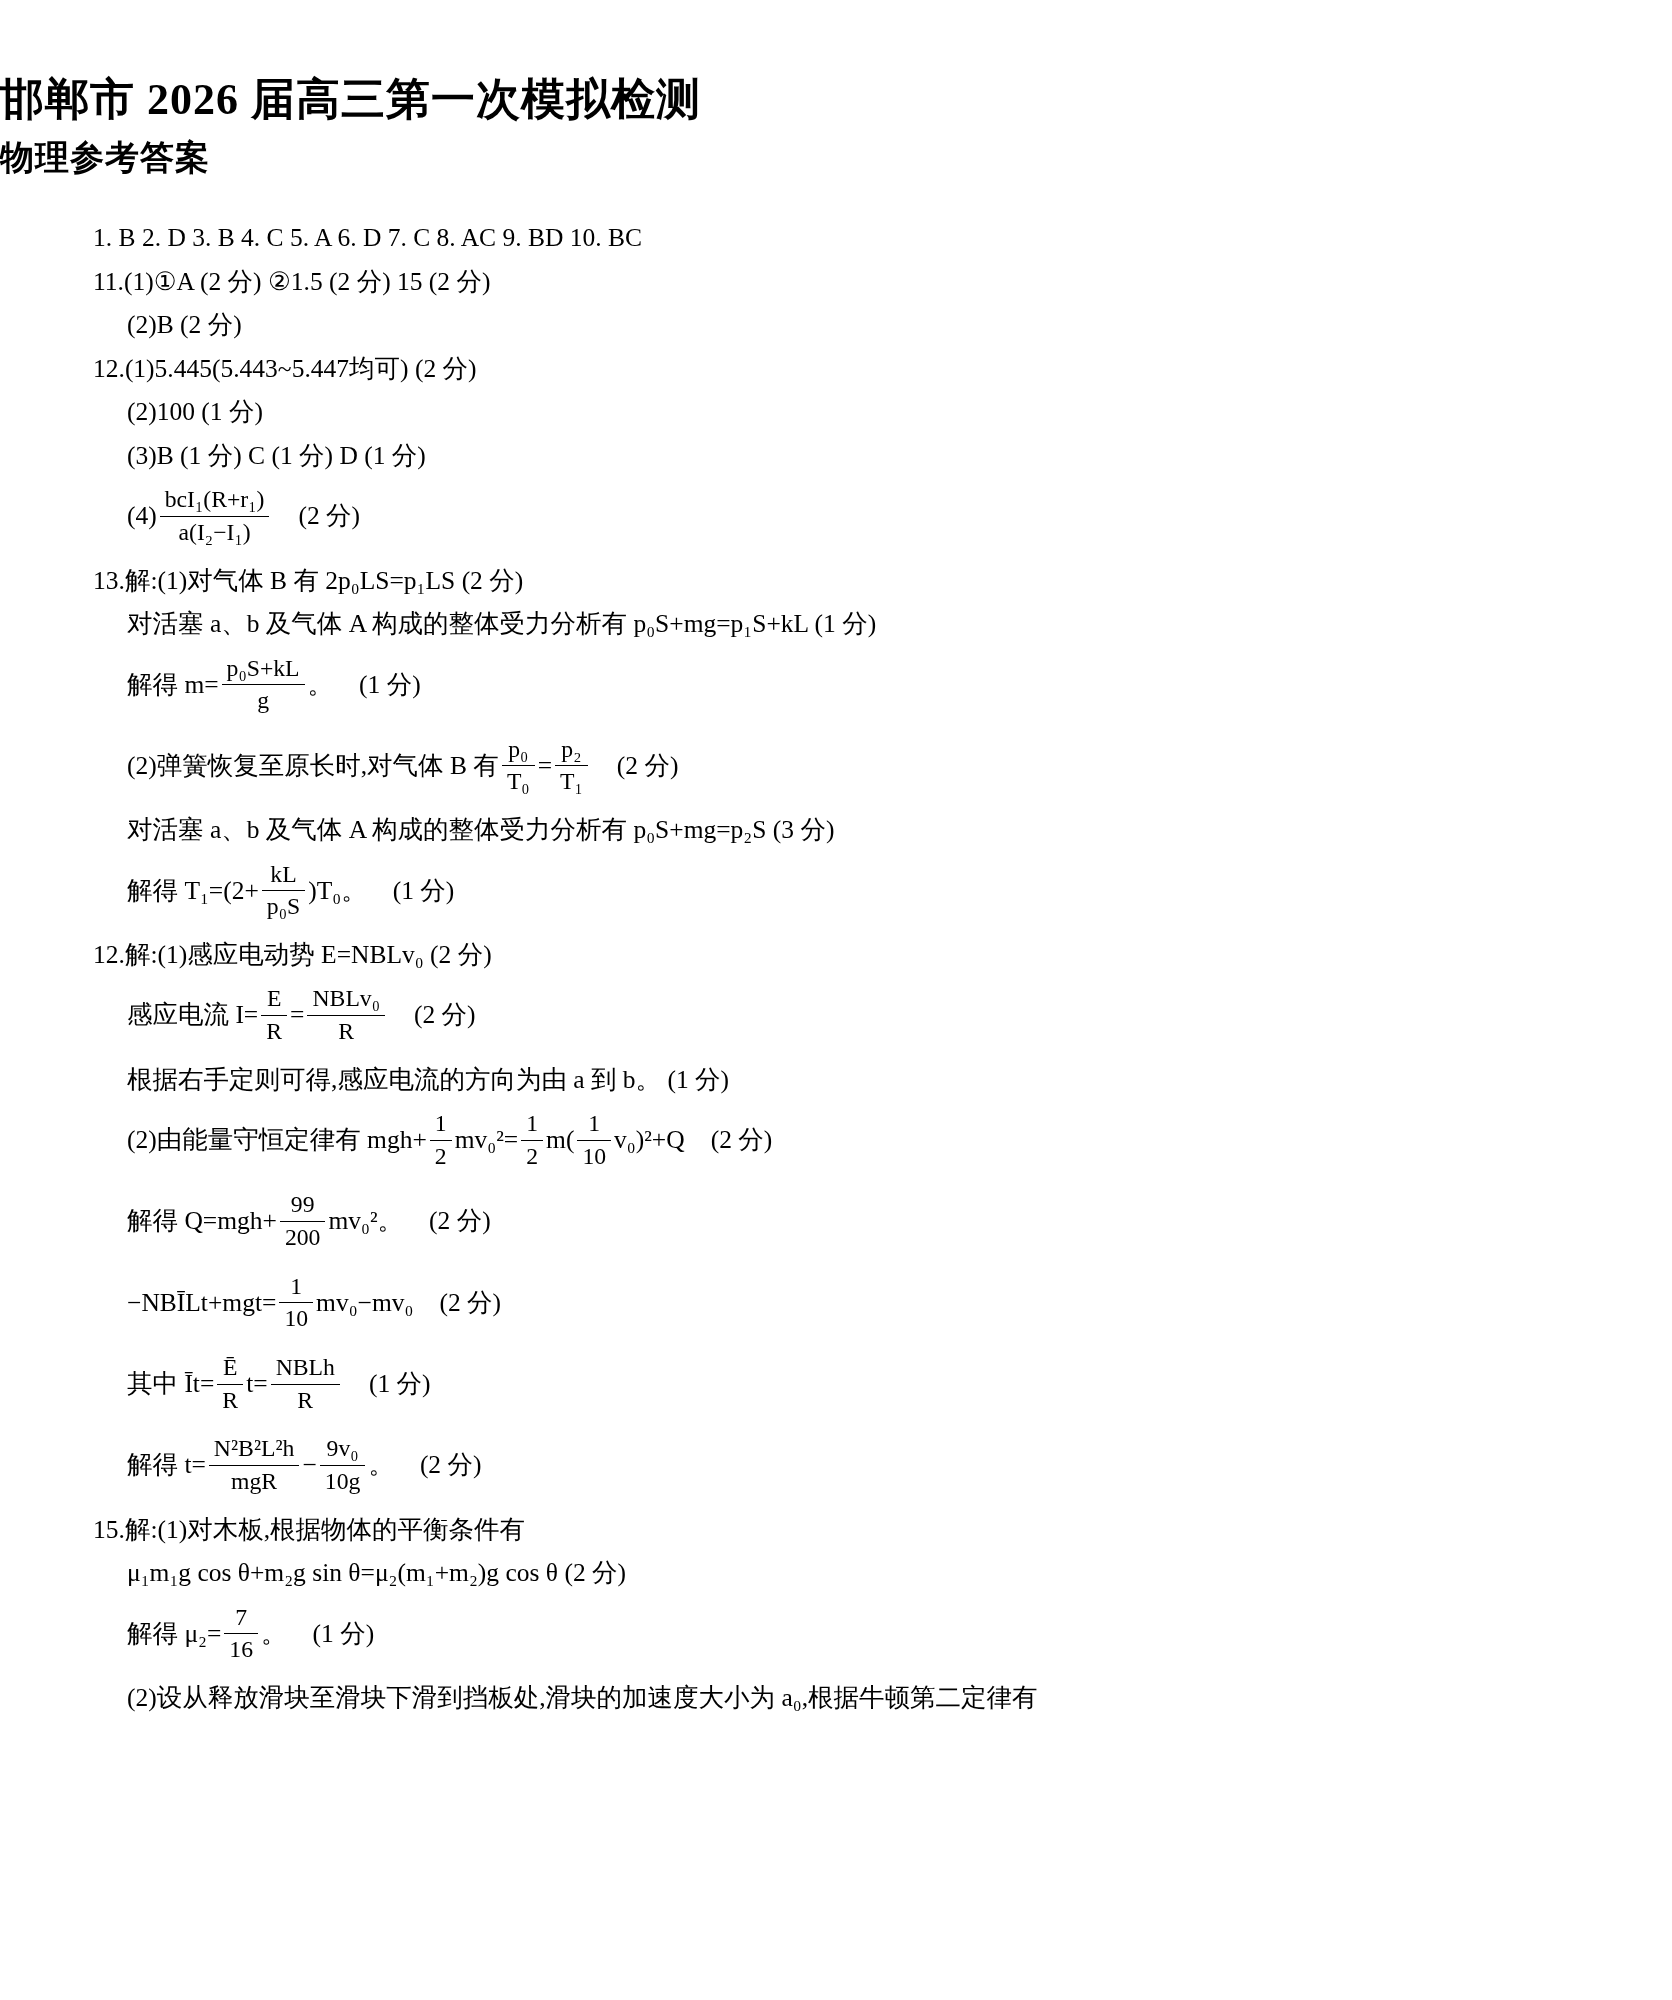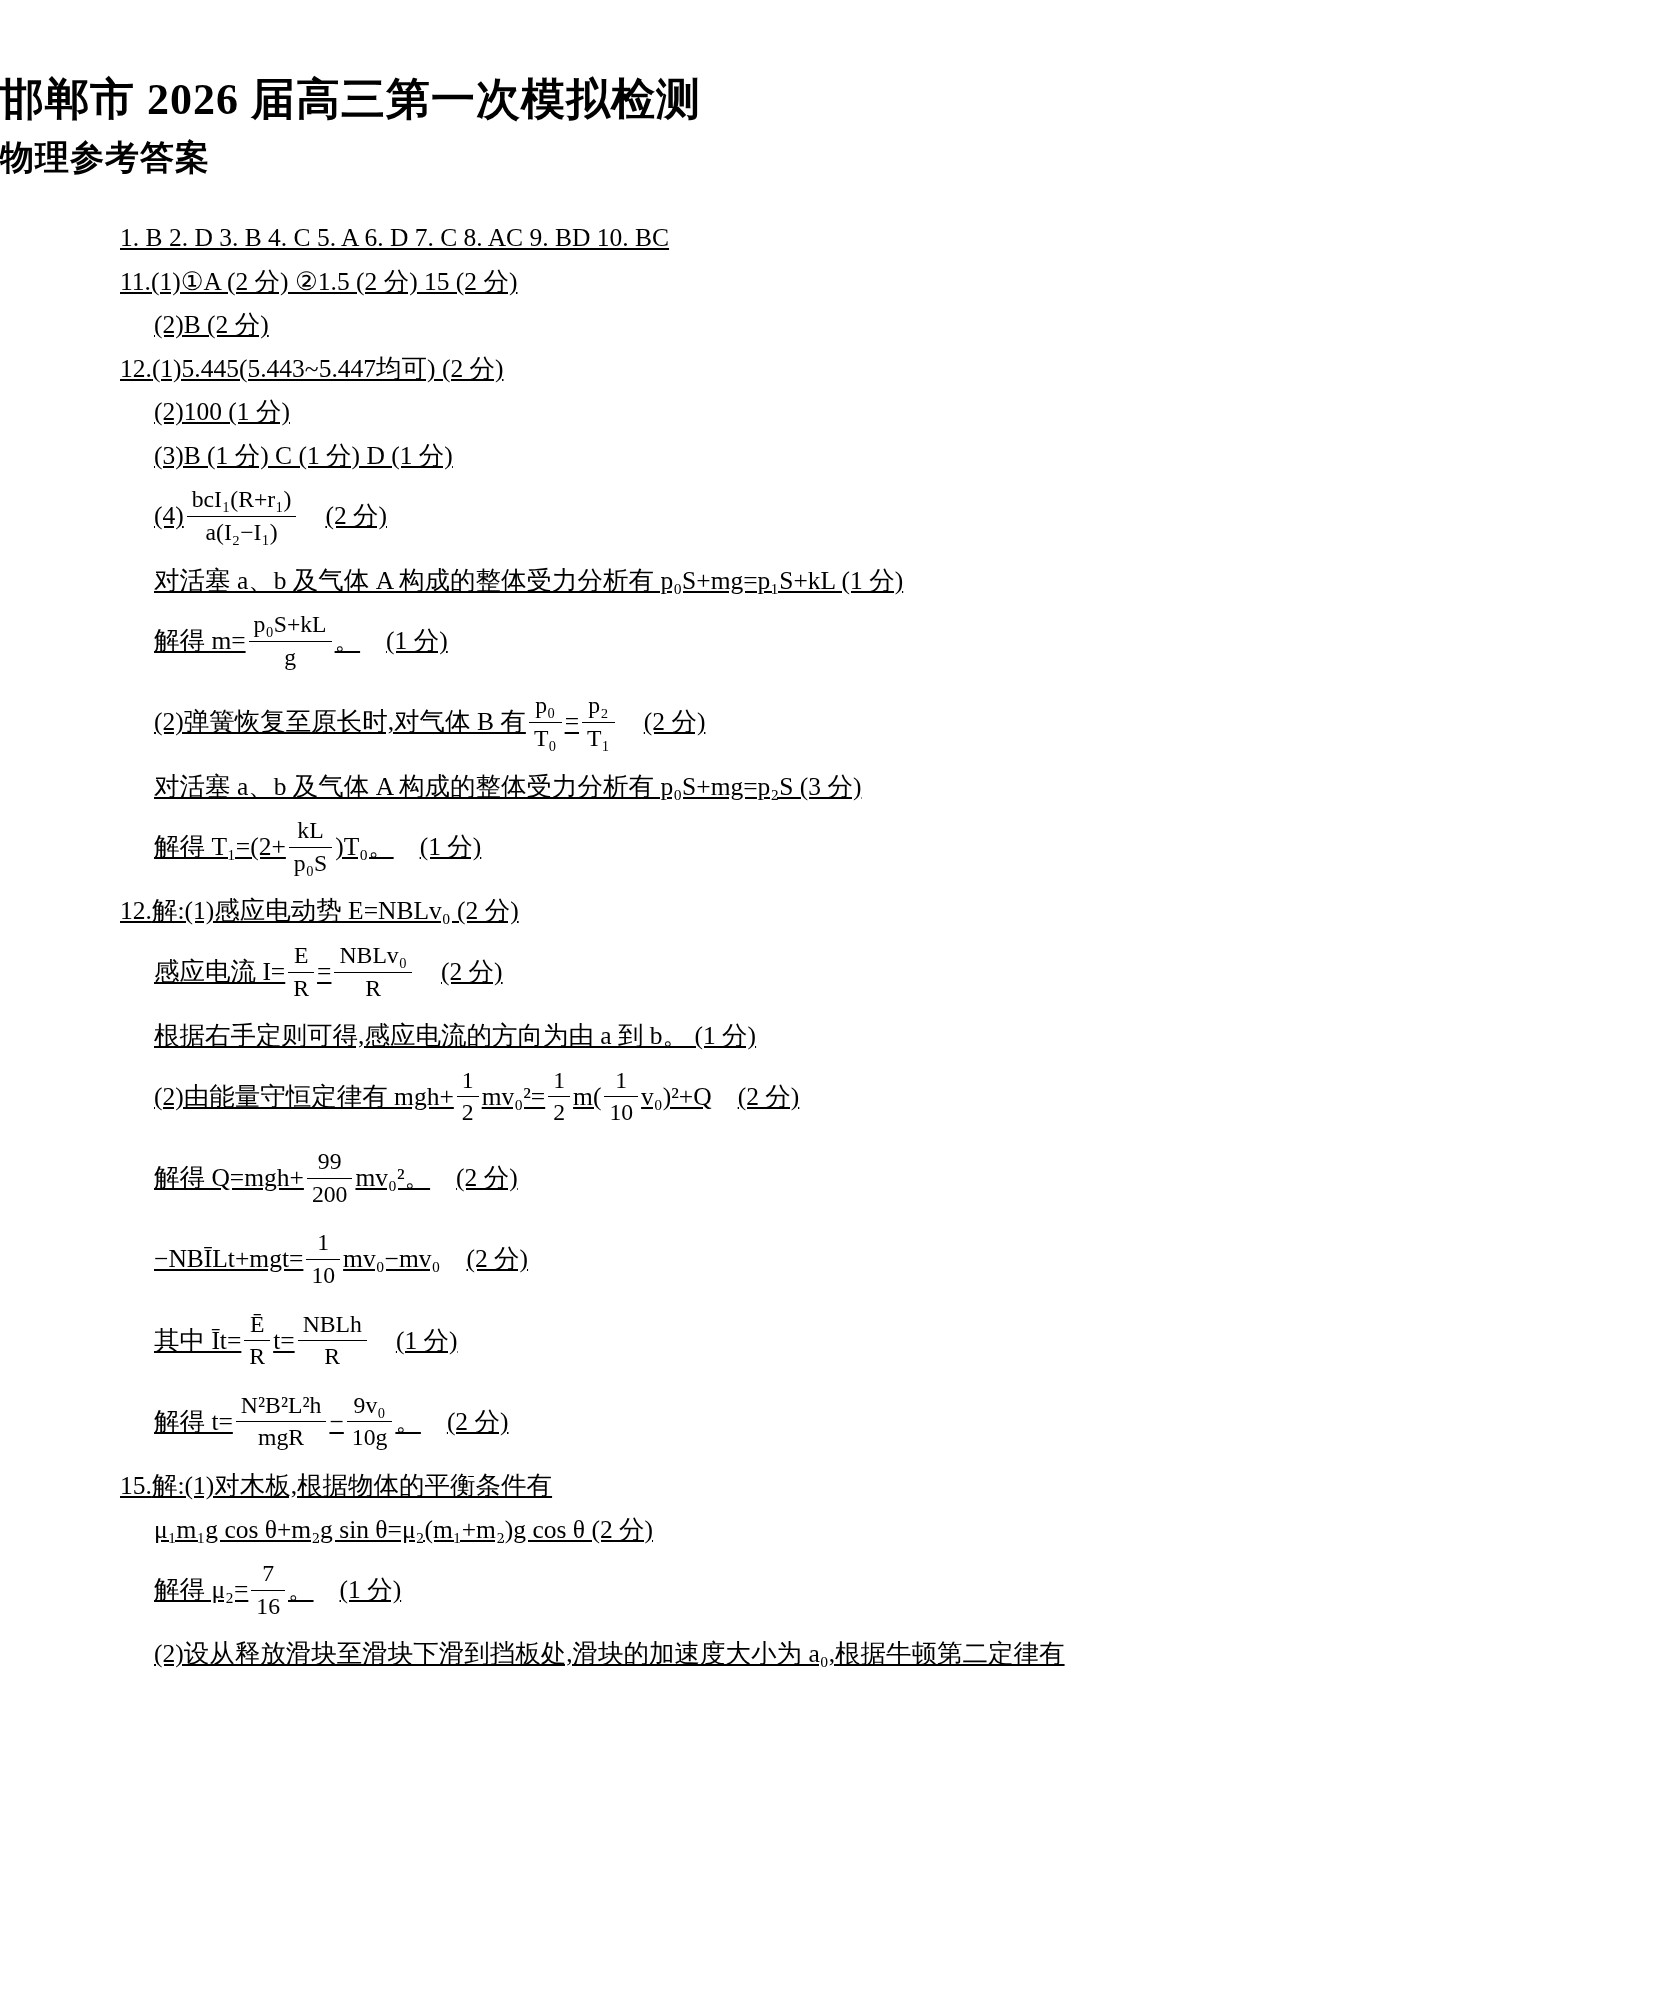--- a/index.html
+++ b/index.html
@@ -33,25 +33,24 @@
   }
   .title-sub {
     font-size: 34px;
     font-weight: bold;
     letter-spacing: 1px;
     line-height: 1.35;
     margin-top: 6px;
   }
   .body-area {
     margin-top: 44px;
-    padding-left: 120px;
+    padding-left: 93px;
     padding-right: 150px;
     font-size: 25px;
     line-height: 1.0;
-    text-decoration: underline;
   }
   .line {
     display: block;
     white-space: nowrap;
     margin-bottom: 18px;
     font-size: 25.5px;
   }
   .indent1 { padding-left: 34px; }
   .indent2 { padding-left: 34px; }
   .gap { margin-right: 26px; }
@@ -97,20 +96,21 @@
     <span class="line indent1">(2)B  (2 分)</span>
 
     <span class="line"><span>12.</span><span>(1)5.445(5.443~5.447均可)  (2 分)</span></span>
 
     <span class="line indent1">(2)100  (1 分)</span>
 
     <span class="line indent1">(3)B  (1 分)  C  (1 分)  D  (1 分)</span>
 
     <span class="line indent1 tall"><span>(4)</span><span class="frac"><span class="num">bcI₁(R+r₁)</span><span class="den">a(I₂−I₁)</span></span><span class="gap"></span><span>(2 分)</span></span>
 
+    <span class="line"><span>13.</span><span>解:(1)对气体 B 有 2p₀LS=p₁LS  (2 分)</span></span>
 
     <span class="line indent2">对活塞 a、b 及气体 A 构成的整体受力分析有 p₀S+mg=p₁S+kL  (1 分)</span>
 
     <span class="line indent2 tall"><span>解得 m=</span><span class="frac"><span class="num">p₀S+kL</span><span class="den">g</span></span><span>。</span><span class="gap"></span><span>(1 分)</span></span>
 
     <span class="line indent2 tall"><span>(2)弹簧恢复至原长时,对气体 B 有</span><span class="frac"><span class="num">p₀</span><span class="den">T₀</span></span><span>=</span><span class="frac"><span class="num">p₂</span><span class="den">T₁</span></span><span class="gap"></span><span>(2 分)</span></span>
 
     <span class="line indent2">对活塞 a、b 及气体 A 构成的整体受力分析有 p₀S+mg=p₂S  (3 分)</span>
 
     <span class="line indent2 tall"><span>解得 T₁=(2+</span><span class="frac"><span class="num">kL</span><span class="den">p₀S</span></span><span>)T₀。</span><span class="gap"></span><span>(1 分)</span></span>

